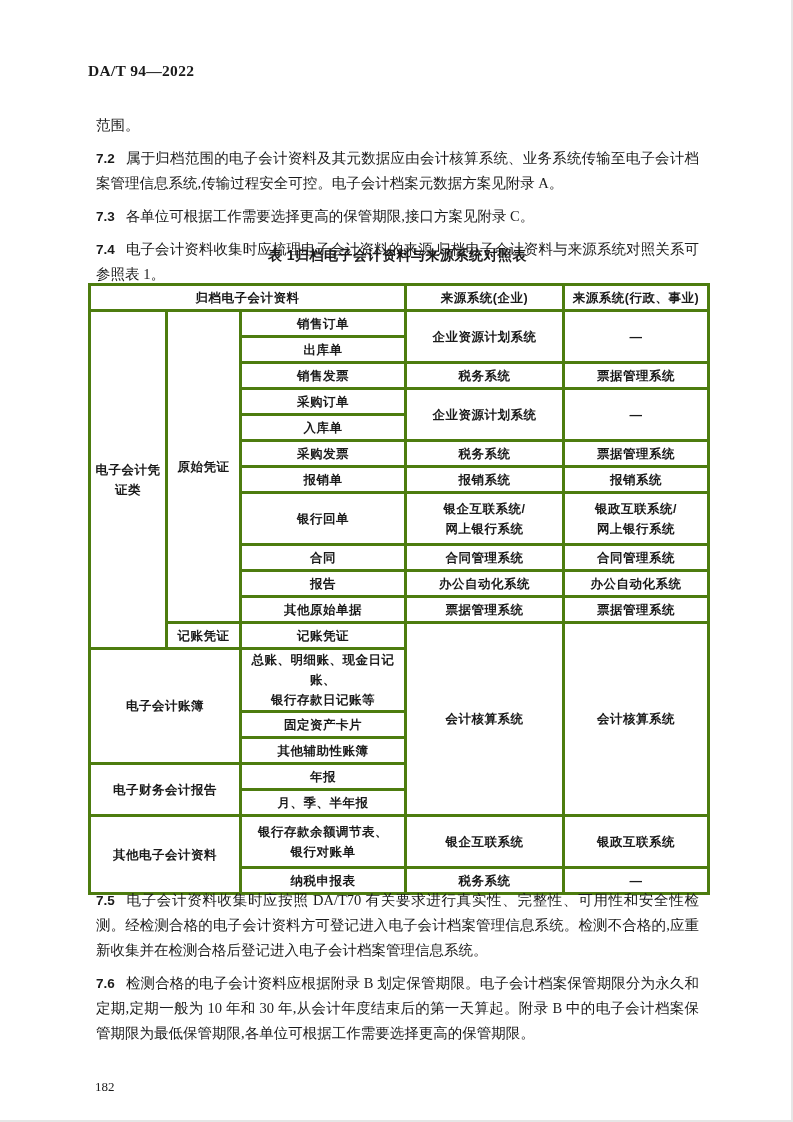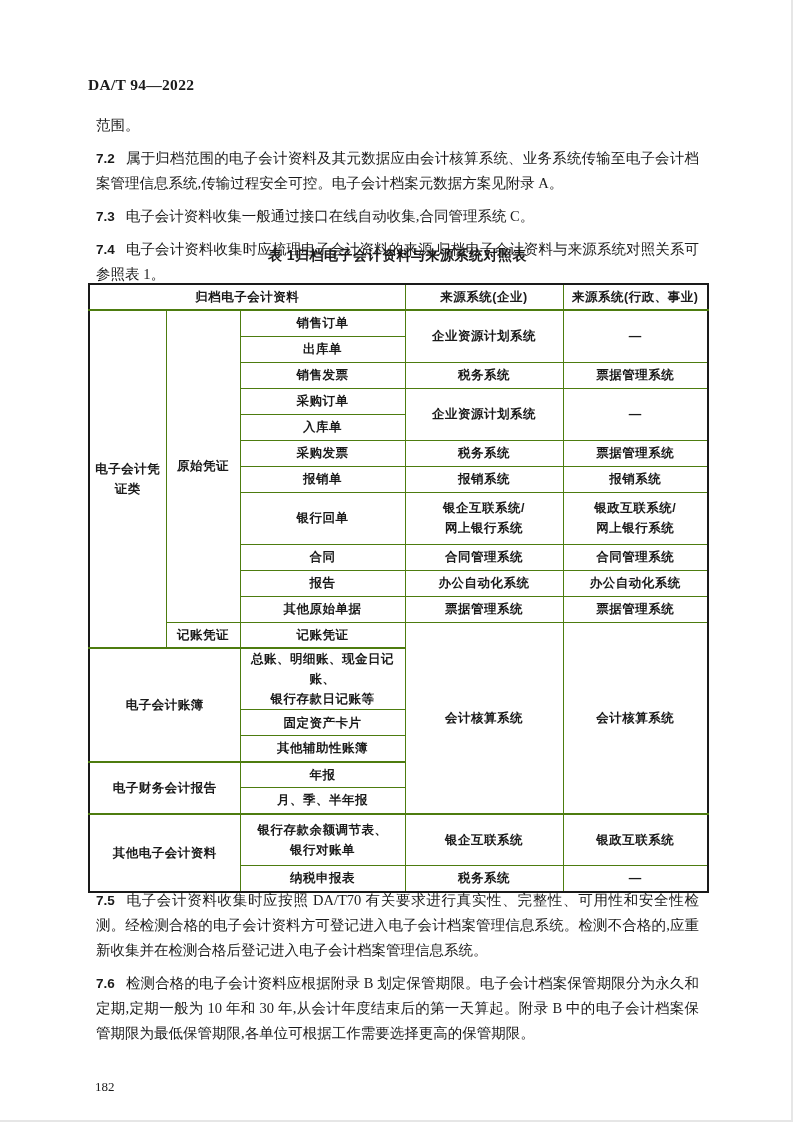--- a/index.html
+++ b/index.html
@@ -8,21 +8,21 @@
     width:793px; height:1122px;
     background:#ffffff;
     box-sizing:border-box;
     border-right:2px solid #e6e6e6;
     border-bottom:2px solid #e6e6e6;
     font-family:"Liberation Serif","DejaVu Serif",serif;
     color:#1a1a1a;
     overflow:hidden;
   }
   .doc-code {
-    position:absolute; left:88px; top:76px;
+    position:absolute; left:88px; top:62px;
     font-size:15.5px; font-weight:bold; letter-spacing:0.3px;
     font-family:"Liberation Serif","DejaVu Serif",serif;
   }
   .text-block { position:absolute; left:88px; width:619px; }
   .tb1 { top:105px; }
   .tb2 { top:880px; }
   .body-line {
     margin:8px; font-size:14.5px; line-height:25px;
     text-align:justify; color:#1a1a1a;
   }
@@ -38,21 +38,21 @@
     font-family:"Liberation Sans","DejaVu Sans",sans-serif;
     letter-spacing:0.5px;
   }
   .cap-label { }
   .table-wrap { position:absolute; left:88px; top:283px; }
   table.cmp {
     border-collapse:collapse; table-layout:fixed; width:619px;
     border:2px solid #1a1a1a;
   }
   table.cmp th, table.cmp td {
-    border:1px solid #4d7c0f;
+    border:3px solid #4d7c0f;
     font-family:"Liberation Sans","DejaVu Sans",sans-serif;
     font-weight:bold;
     font-size:12.5px;
     letter-spacing:0.5px;
     line-height:20px;
     color:#1a1a1a;
     text-align:center; vertical-align:middle;
     padding:0 2px;
     white-space:pre-line;
     overflow:hidden;
@@ -69,21 +69,21 @@
 </head>
 <body>
 
 <div class="page">
 
   <div class="doc-code">DA/T 94—2022</div>
 
   <div class="text-block tb1">
     <p class="body-line"><span>范围。</span></p>
     <p class="body-line"><span class="clause-num">7.2</span><span>属于归档范围的电子会计资料及其元数据应由会计核算系统、业务系统传输至电子会计档案管理信息系统,传输过程安全可控。电子会计档案元数据方案见附录 A。</span></p>
-    <p class="body-line"><span class="clause-num">7.3</span><span>电子会计资料收集一般通过接口在线自动收集,合同管理系统 C。</span></p>
+    <p class="body-line"><span class="clause-num">7.3</span><span>各单位可根据工作需要选择更高的保管期限,接口方案见附录 C。</span></p>
     <p class="body-line"><span class="clause-num">7.4</span><span>电子会计资料收集时应梳理电子会计资料的来源,归档电子会计资料与来源系统对照关系可参照表 1。</span></p>
   </div>
 
   <div class="caption">
     <span class="cap-label">表 1</span><span>归档电子会计资料与来源系统对照表</span>
   </div>
 
   <div class="table-wrap">
     <table class="cmp" id="cmp-table">
         <colgroup>

